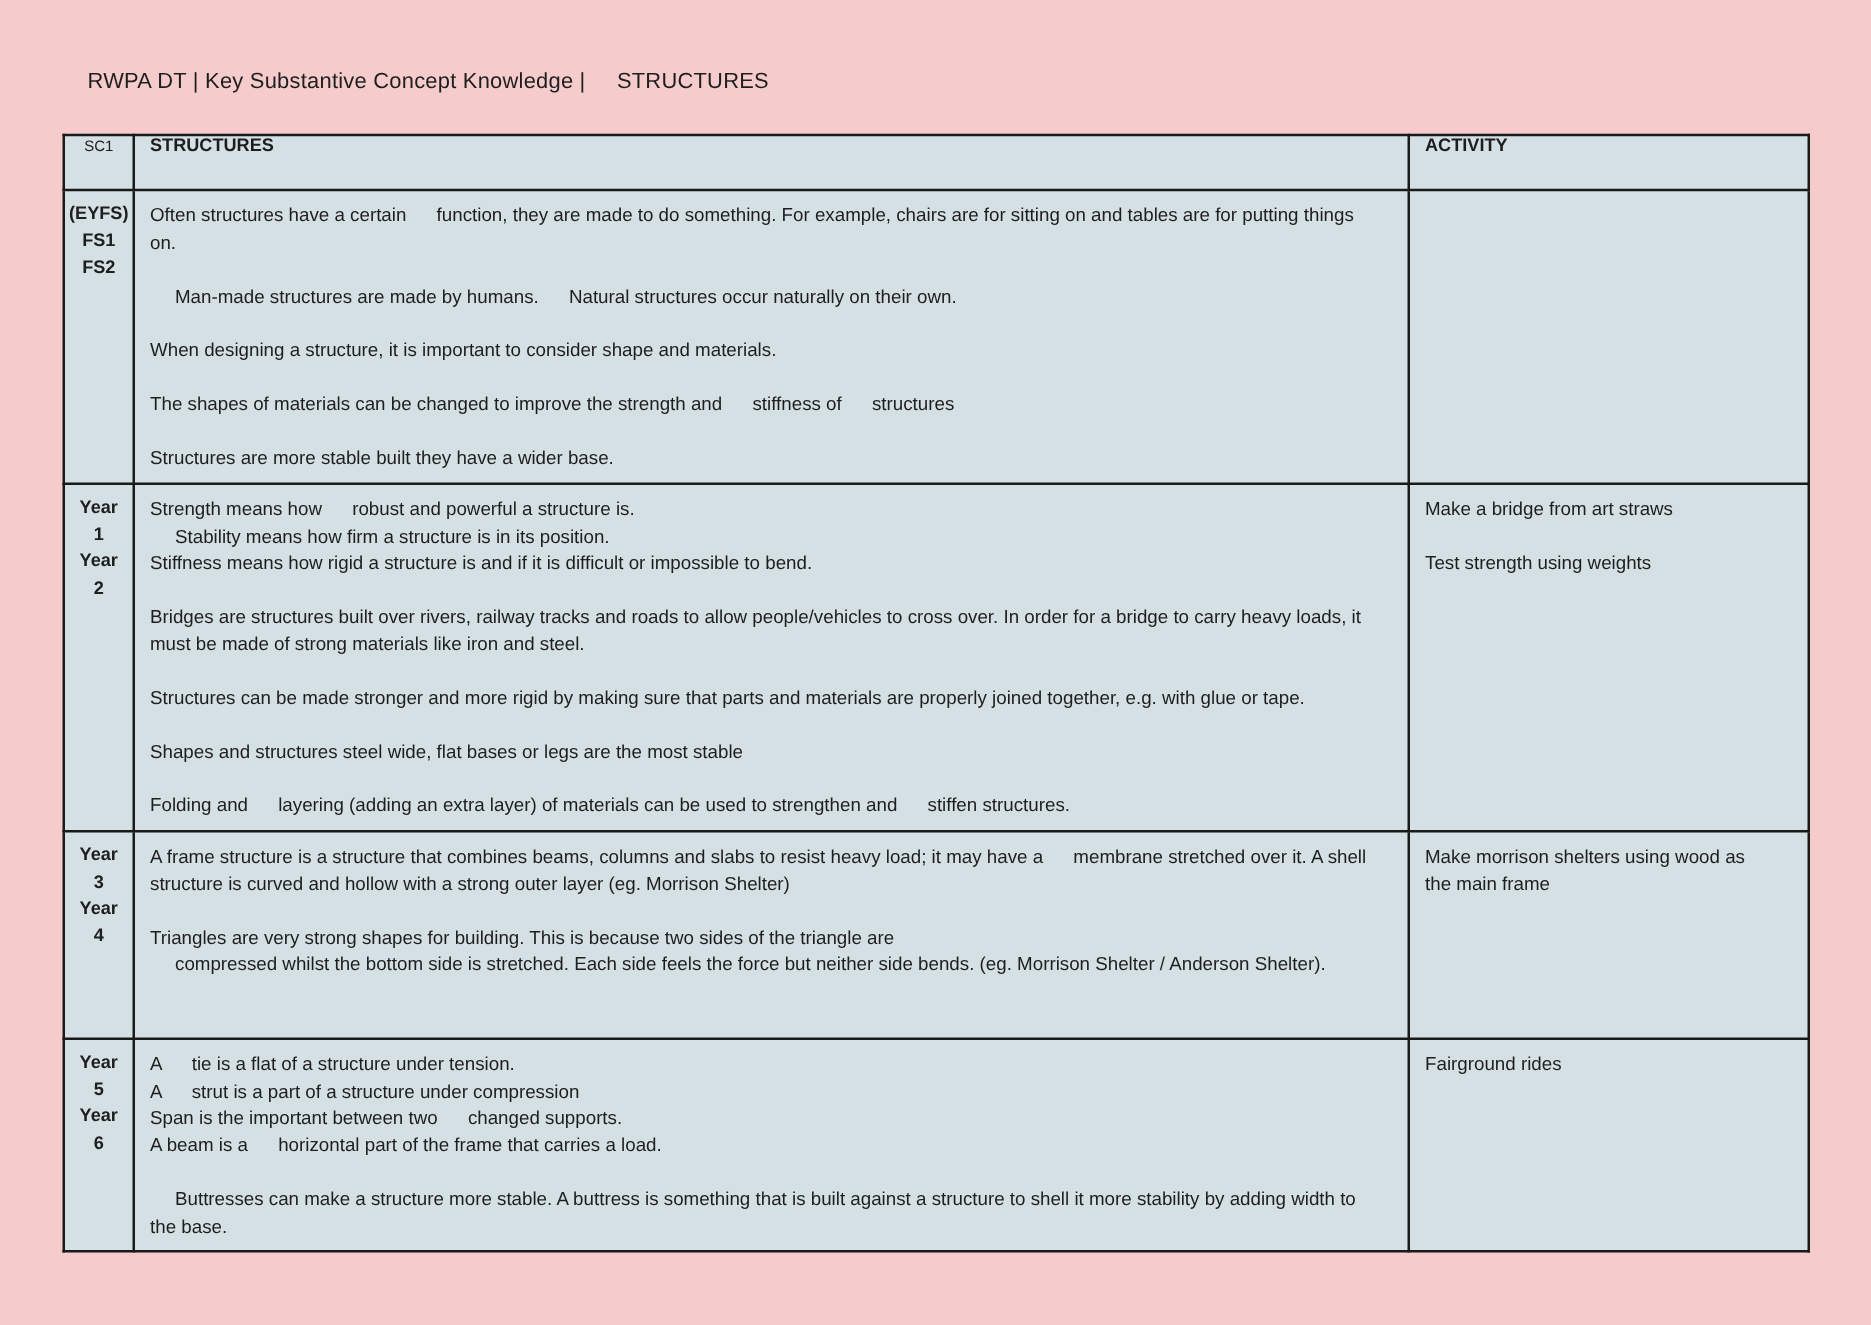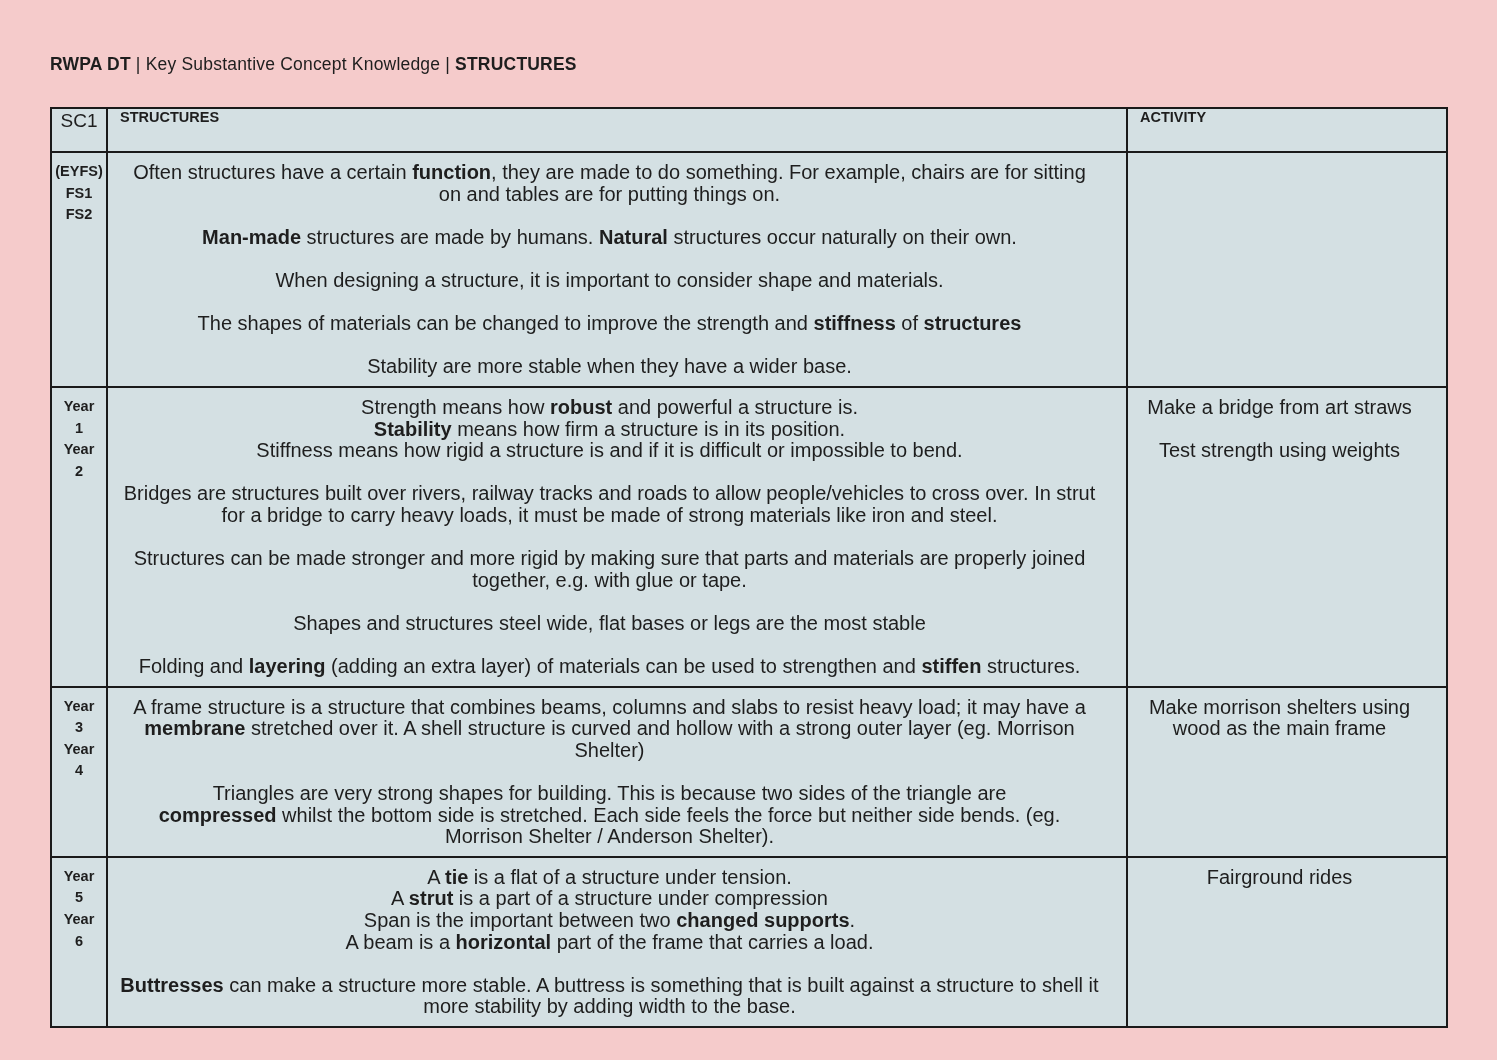--- a/index.html
+++ b/index.html
@@ -17,40 +17,40 @@
     font-family: "Liberation Sans", sans-serif;
     color: var(--text);
     overflow: hidden;
   }
   .title {
     padding: 54px 0 0 50px;
     font-size: 17.5px;
     letter-spacing: 0.2px;
     color: var(--text);
   }
-  .b { font-weight: 700; }
+  .b { font-weight: 400; margin-left: 20px; }
   table.kt {
     border-collapse: collapse;
     table-layout: fixed;
     width: 1396px;
     margin: 32px 0 0 50px;
     border: 2px solid var(--border);
   }
   table.kt th, table.kt td {
     border: 2px solid var(--border);
     background: var(--cell-bg);
     vertical-align: top;
   }
   col.c-sc1 { width: 56px; }
   col.c-structures { width: 1020px; }
   col.c-activity { width: 320px; }
   thead tr { height: 44px; }
   th.th-sc1 {
     font-weight: 400;
-    font-size: 19px;
+    font-size: 12px;
     text-align: center;
     vertical-align: middle;
   }
   th.th-main {
     font-weight: 700;
     font-size: 14.5px;
     text-align: left;
     vertical-align: middle;
     padding: 0 12px;
   }
@@ -62,23 +62,22 @@
     text-align: center;
     font-weight: 700;
     font-size: 14.5px;
     line-height: 21.6px;
     padding: 8px 2px 0 2px;
     overflow-wrap: anywhere;
     margin-top: 26px;
   }
   td.content-cell {
     padding: 9px 27px 8px 12px;
-    font-size: 20px;
+    font-size: 15px;
     line-height: 21.6px;
-    text-align: center;
   }
   .para + .para { margin-top: 21.6px; }
 </style>
 </head>
 <body>
 
 <div class="title" id="title"><span class="b">RWPA DT</span><span> | Key Substantive Concept Knowledge | </span><span class="b">STRUCTURES</span></div>
 
 <table class="kt">
   <colgroup>
@@ -107,40 +106,40 @@
           <div class="para">
             <div class="line"><span class="b">Man-made</span><span> structures are made by humans. </span><span class="b">Natural</span><span> structures occur naturally on their own.</span></div>
           </div>
           <div class="para">
             <div class="line"><span>When designing a structure, it is important to consider shape and materials.</span></div>
           </div>
           <div class="para">
             <div class="line"><span>The shapes of materials can be changed to improve the strength and </span><span class="b">stiffness</span><span> of </span><span class="b">structures</span></div>
           </div>
           <div class="para">
-            <div class="line"><span>Stability are more stable when they have a wider base.</span></div>
+            <div class="line"><span>Structures are more stable built they have a wider base.</span></div>
           </div>
         </td>
         <td class="content-cell"></td>
       </tr>
       <tr class="r1">
         <td class="year-cell">
           <div class="yline">Year</div>
           <div class="yline">1</div>
           <div class="yline">Year</div>
           <div class="yline">2</div>
         </td>
         <td class="content-cell">
           <div class="para">
             <div class="line"><span>Strength means how </span><span class="b">robust</span><span> and powerful a structure is.</span></div>
             <div class="line"><span class="b">Stability</span><span> means how firm a structure is in its position.</span></div>
             <div class="line"><span>Stiffness means how rigid a structure is and if it is difficult or impossible to bend.</span></div>
           </div>
           <div class="para">
-            <div class="line"><span>Bridges are structures built over rivers, railway tracks and roads to allow people/vehicles to cross over. In strut for a bridge to carry heavy loads, it must be made of strong materials like iron and steel.</span></div>
+            <div class="line"><span>Bridges are structures built over rivers, railway tracks and roads to allow people/vehicles to cross over. In order for a bridge to carry heavy loads, it must be made of strong materials like iron and steel.</span></div>
           </div>
           <div class="para">
             <div class="line"><span>Structures can be made stronger and more rigid by making sure that parts and materials are properly joined together, e.g. with glue or tape.</span></div>
           </div>
           <div class="para">
             <div class="line"><span>Shapes and structures steel wide, flat bases or legs are the most stable</span></div>
           </div>
           <div class="para">
             <div class="line"><span>Folding and </span><span class="b">layering</span><span> (adding an extra layer) of materials can be used to strengthen and </span><span class="b">stiffen</span><span> structures.</span></div>
           </div>

